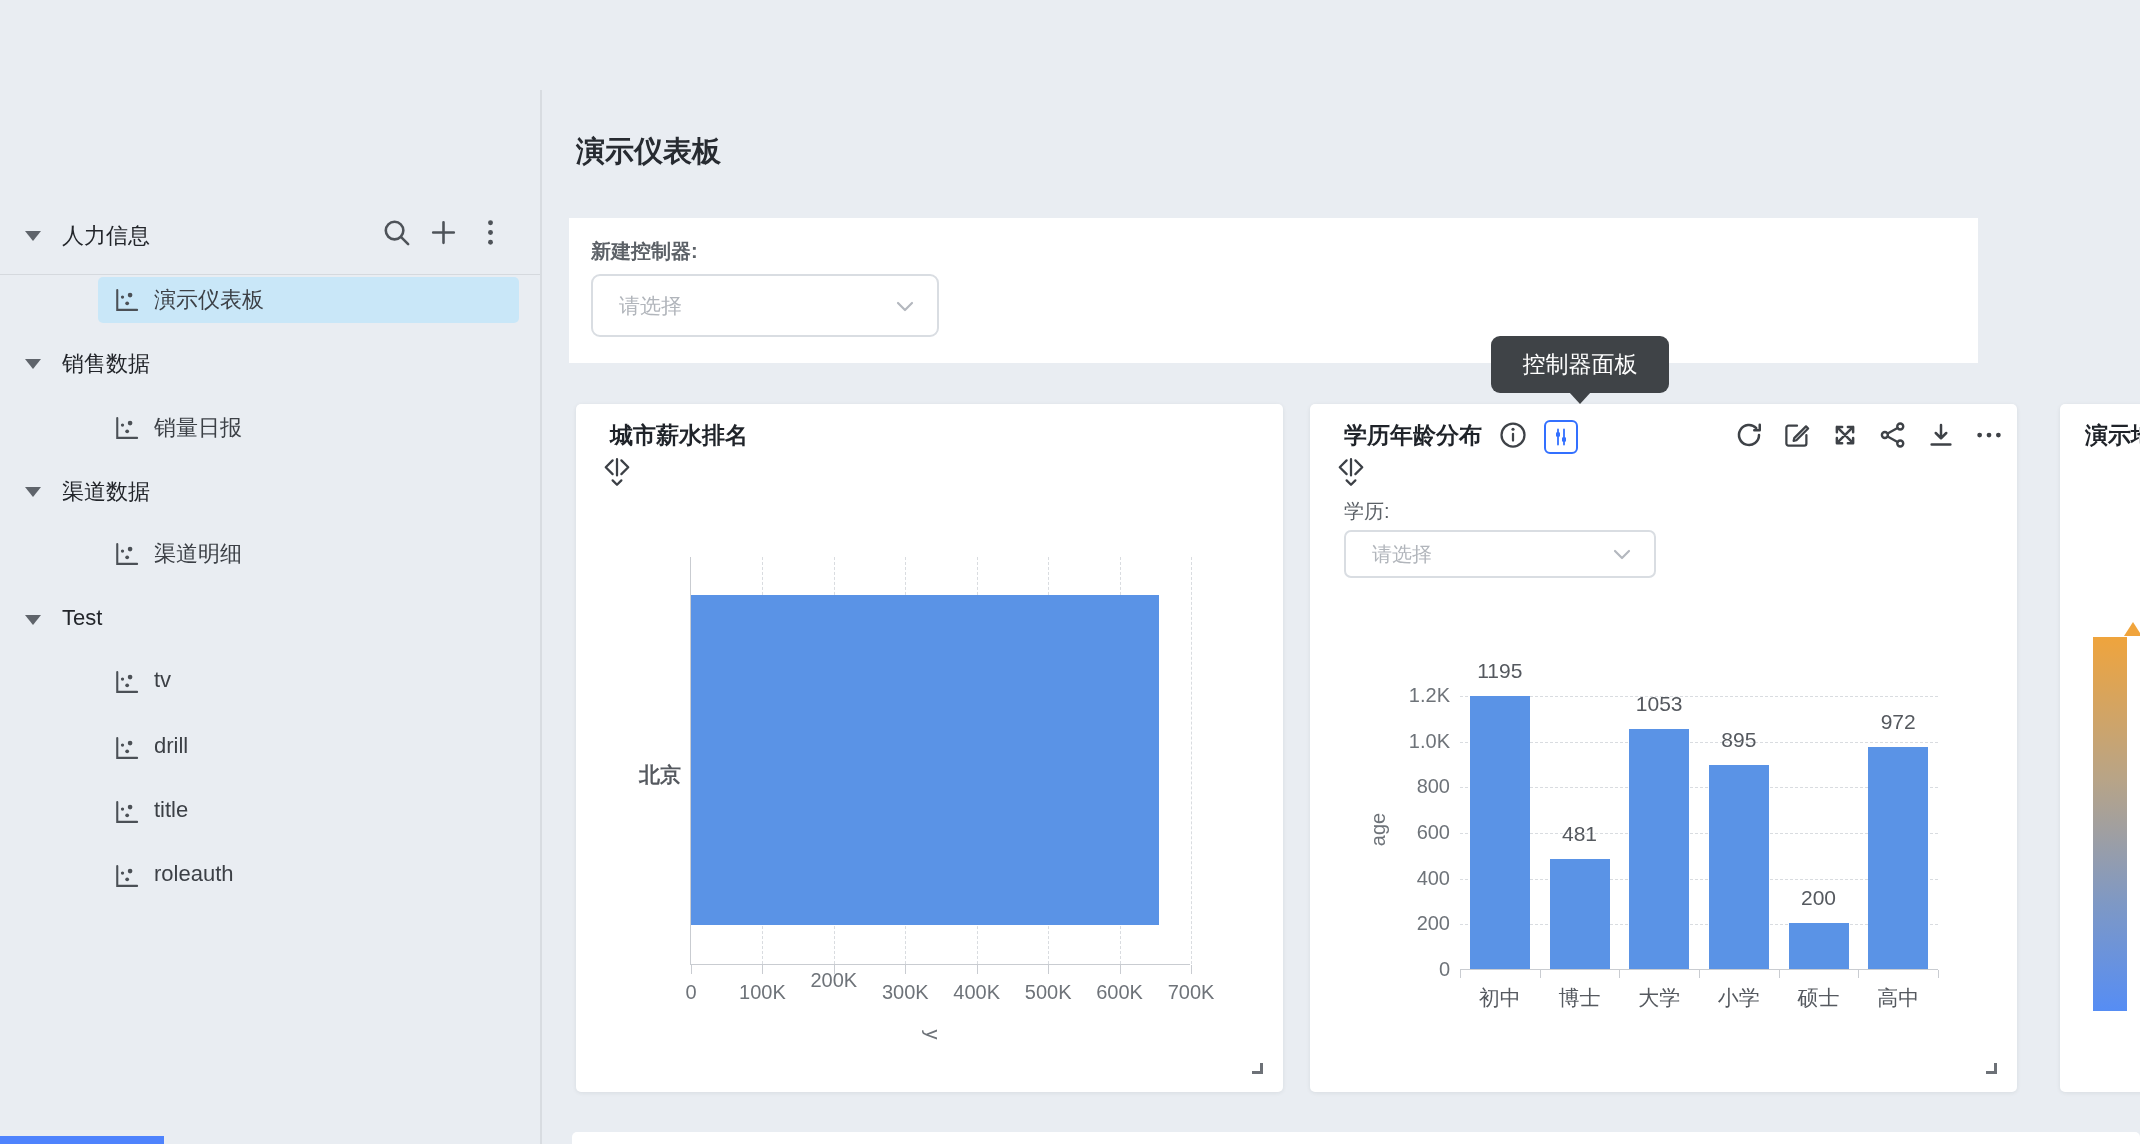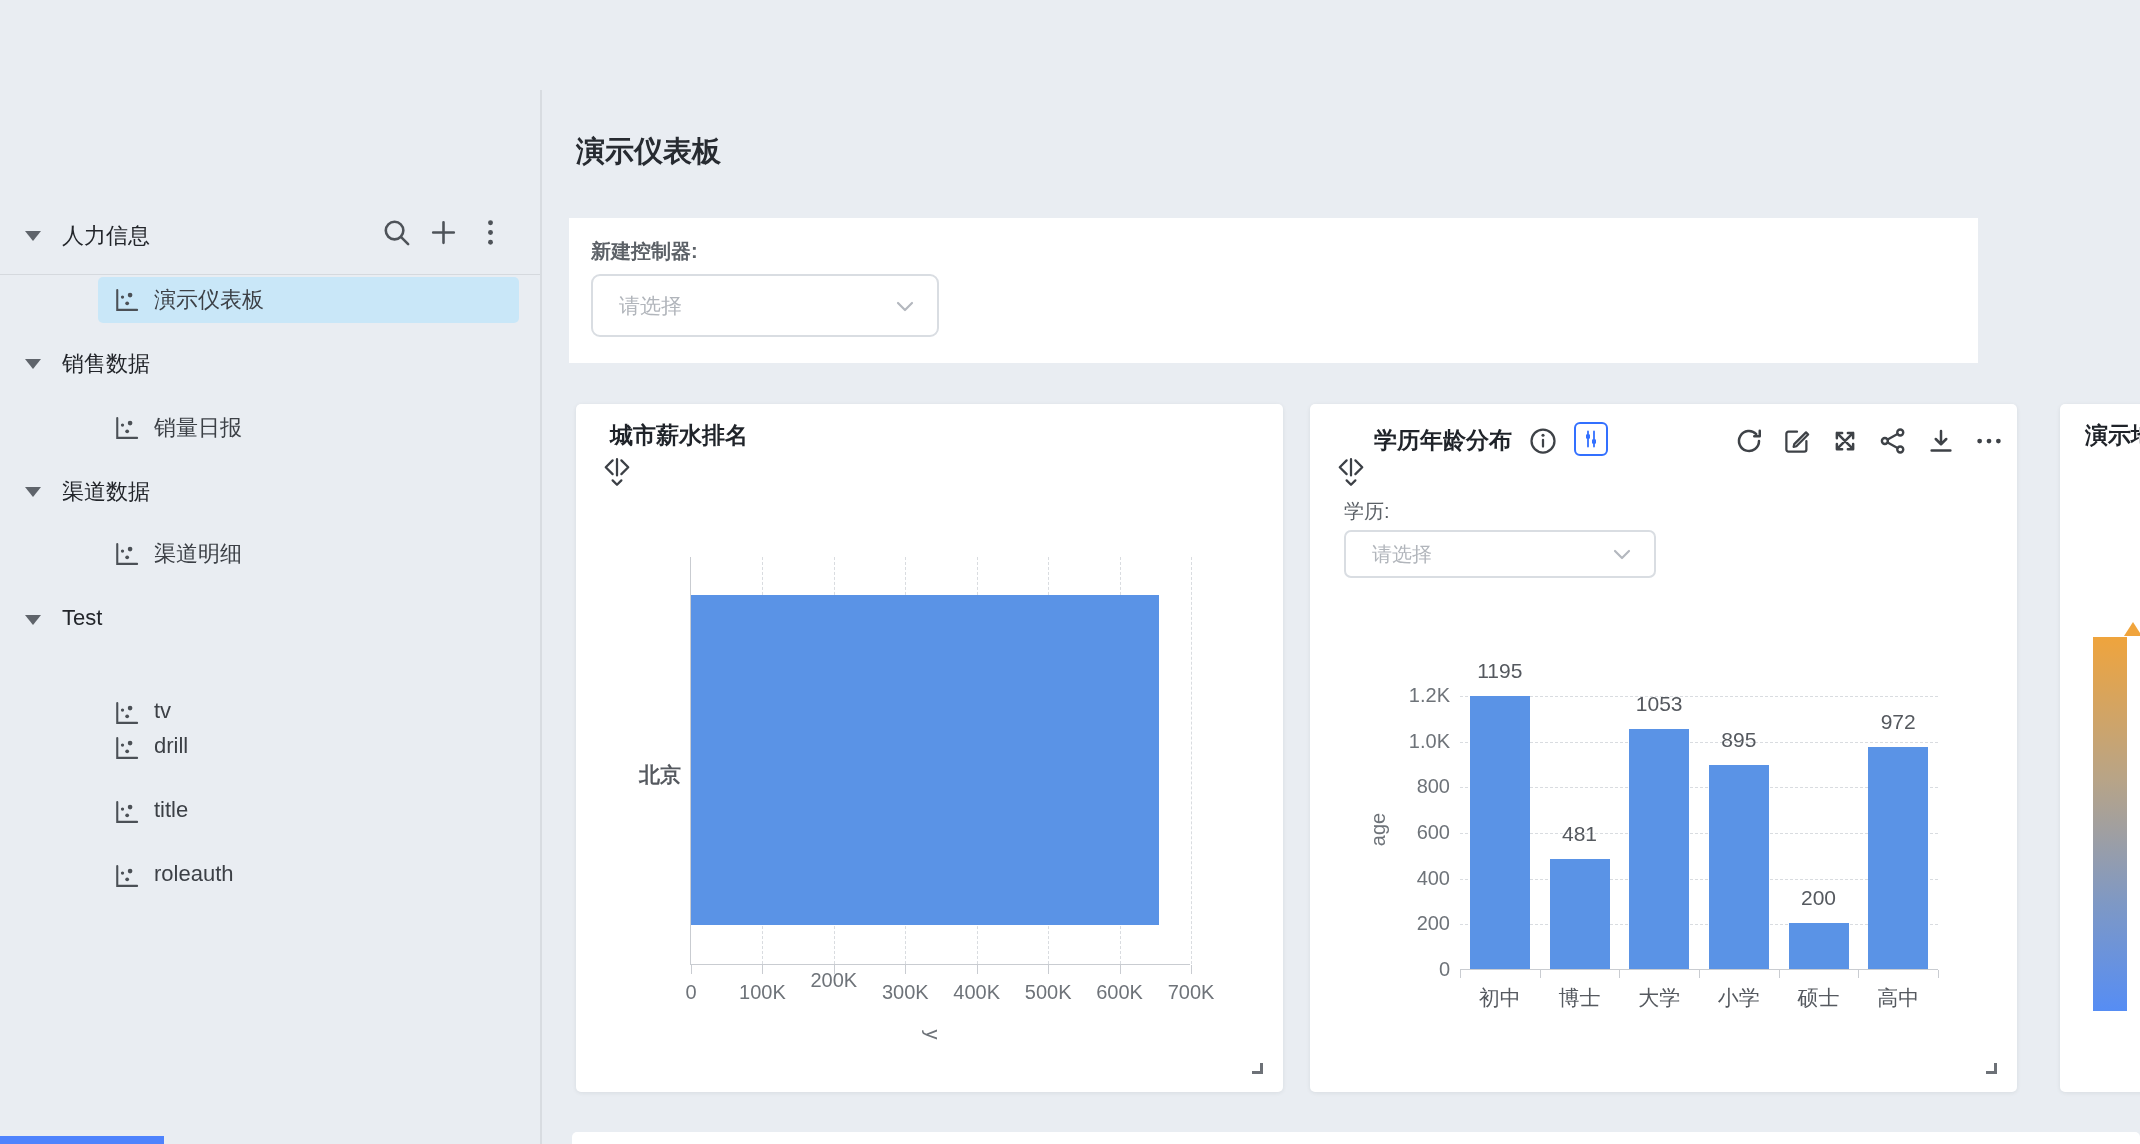--- a/index.html
+++ b/index.html
@@ -44,21 +44,21 @@
   .card{position:absolute;background:#fff;border-radius:5px;box-shadow:0 1px 4px rgba(31,35,41,.08);}
   .card1{left:576px;top:404px;width:707px;height:688px;}
   .card2{left:1310px;top:404px;width:707px;height:688px;}
   .card3{left:2060px;top:404px;width:180px;height:688px;overflow:hidden;}
   .bottom-card{position:absolute;left:572px;top:1132px;width:1568px;height:24px;background:#fff;border-radius:5px 5px 0 0;}
   .card-title{position:absolute;left:34px;top:16px;font-size:23px;font-weight:700;color:#1f2329;white-space:nowrap;}
   .handle-icon{position:absolute;left:26px;top:52px;width:30px;height:32px;color:#3c4046;cursor:grab;}
   .corner{position:absolute;right:20px;bottom:18px;width:11px;height:11px;
           border-right:3px solid #6d7177;border-bottom:3px solid #6d7177;cursor:nwse-resize;}
 
-  .card2-header{position:absolute;left:34px;top:16px;right:13px;height:36px;display:flex;align-items:flex-end;margin-left:30px;}
+  .card2-header{position:absolute;left:34px;top:16px;right:13px;height:36px;display:flex;align-items:flex-start;}
   .t-icon{width:30px;height:30px;color:#3e4247;cursor:pointer;}
   .info-icon{margin-left:16px;}
   .sliders-box{margin-left:16px;width:34px;height:34px;border:2px solid #3370ff;border-radius:6px;color:#3370ff;
                display:flex;align-items:center;justify-content:center;cursor:pointer;}
   .sliders-box svg{width:24px;height:24px;}
   .card-toolbar{margin-left:auto;display:flex;gap:18px;color:#3e4247;}
   .filter-label{position:absolute;left:34px;top:94px;font-size:20px;font-weight:400;color:#5c6167;}
   .edu-select{left:34px;top:126px;width:312px;height:48px;border-radius:7px;}
   .edu-select .ph{font-size:20px;}
 
@@ -167,21 +167,21 @@
                 <circle cx="15.5" cy="7.8" r="2" fill="currentColor" stroke="none"></circle>
                 <circle cx="13" cy="14.8" r="1.6" fill="currentColor" stroke="none"></circle>
               </svg></span>
             <span class="leaf-label">渠道明细</span>
           </div>
         </div>
         <div class="tree-row" style="top: 507px;">
           <span class="tree-caret"></span>
           <span class="tree-group-label">Test</span>
         </div>
-        <div class="tree-row" style="top: 600px;">
+        <div class="tree-row" style="top: 569px;">
           <div class="leaf-box">
             <span class="leaf-icon"><svg viewBox="0 0 24 24" fill="none" stroke="currentColor" stroke-width="1.8" stroke-linecap="round">
                 <path d="M4.5 3.5v17h17"></path>
                 <circle cx="9" cy="9.5" r="1.4" fill="currentColor" stroke="none"></circle>
                 <circle cx="15.5" cy="7.8" r="2" fill="currentColor" stroke="none"></circle>
                 <circle cx="13" cy="14.8" r="1.6" fill="currentColor" stroke="none"></circle>
               </svg></span>
             <span class="leaf-label">tv</span>
           </div>
         </div>
@@ -390,14 +390,18 @@
   </div>
 
   <div class="card card3">
     <div class="card-title" style="left:25px;">演示地</div>
     <div class="map-gradient"></div>
     <div class="map-orange-tri"></div>
   </div>
 
   <div class="bottom-card"></div>
 
+  <div class="tooltip">
+    <span>控制器面板</span>
+    <span class="arrow"></span>
+  </div>
 
 </div>
 
 </body></html>

